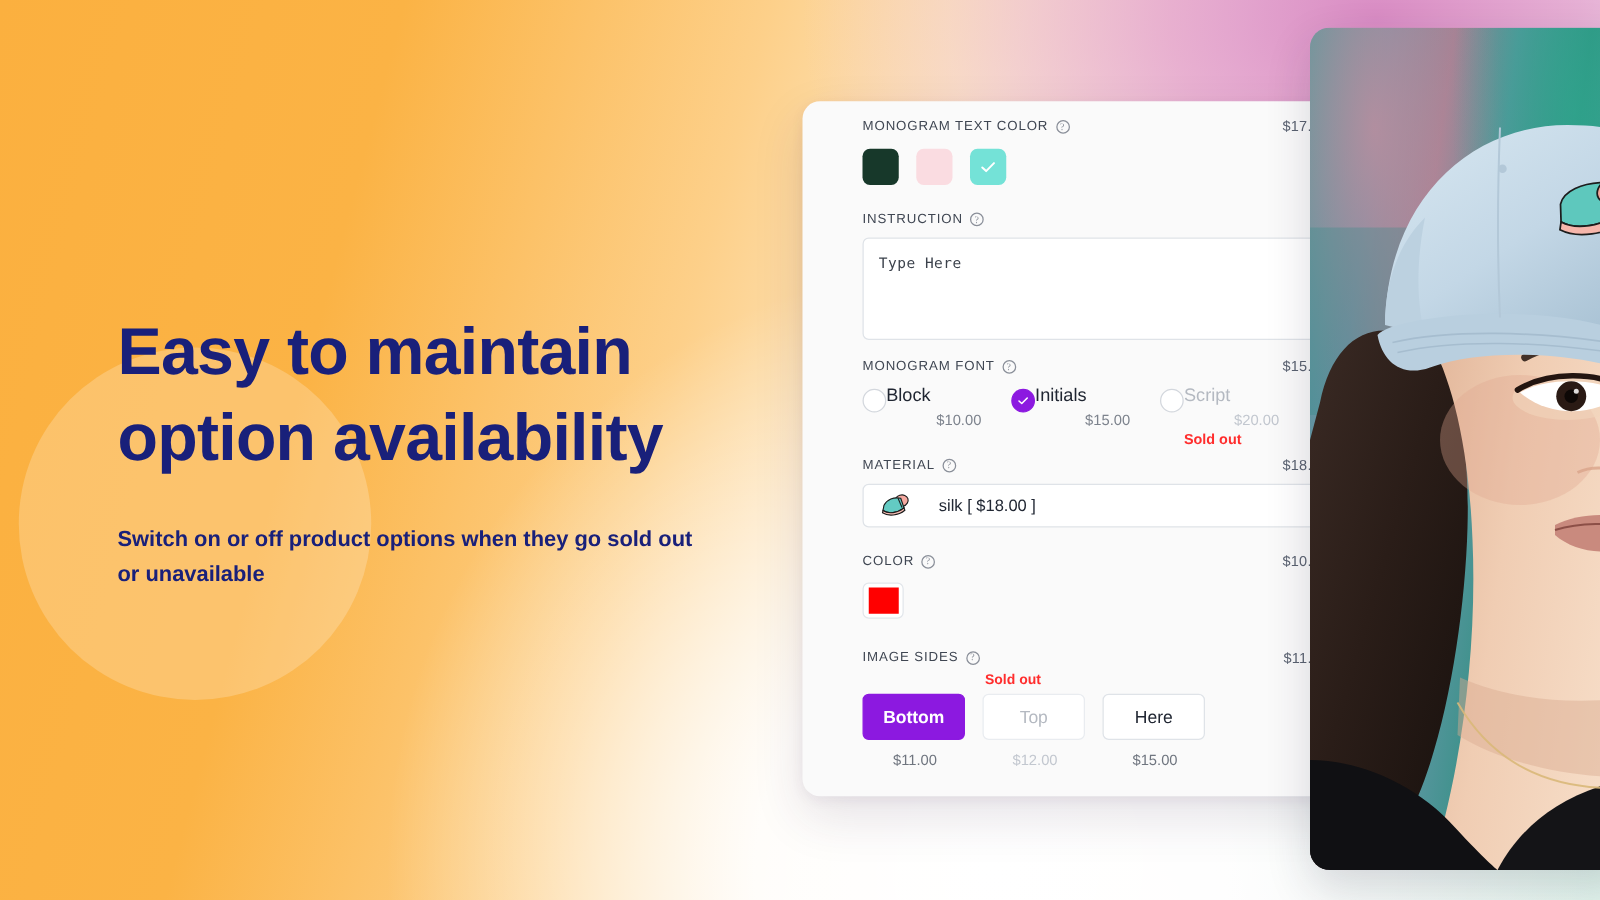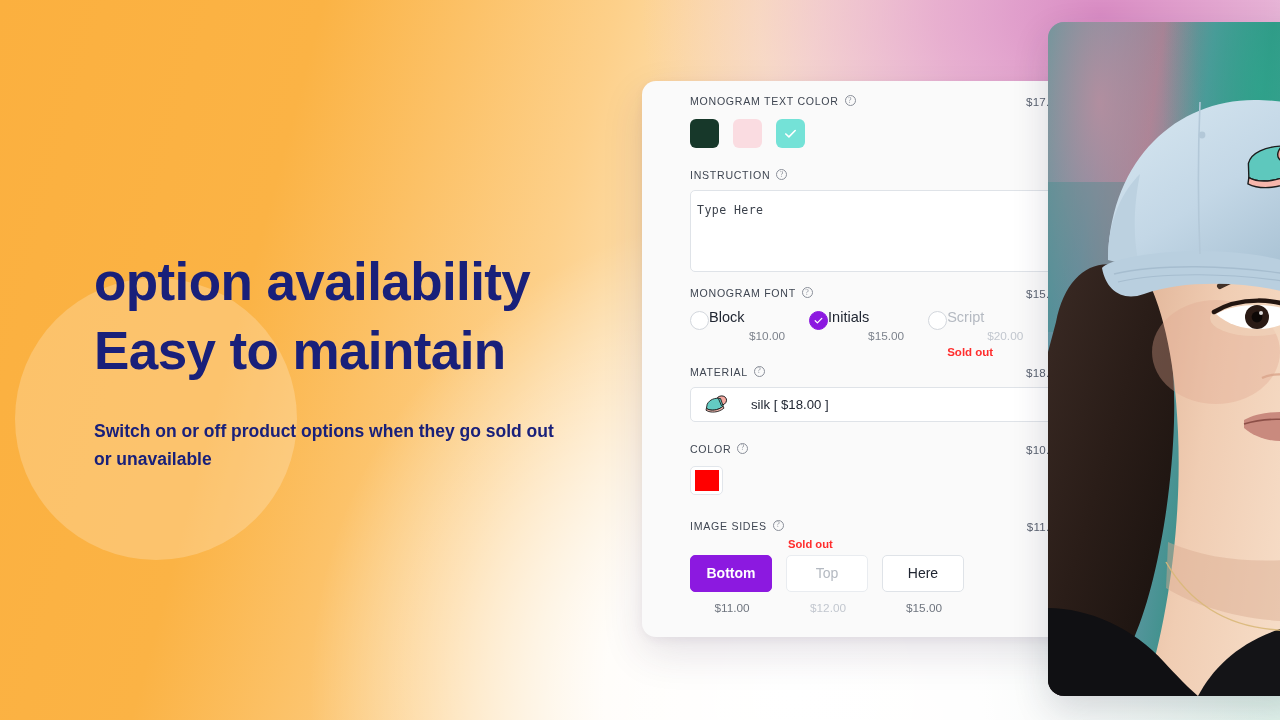--- a/index.html
+++ b/index.html
@@ -44,21 +44,21 @@
     position:absolute; left:642px; top:81px;
     width:452px; height:556px;
     background:#fafafa;
     border-radius:14px;
     box-shadow: 0 16px 40px rgba(60,40,80,0.13), 0 3px 10px rgba(60,40,80,0.06);
     padding:14px 0 0 48px;
     overflow:hidden;
   }
   .group { margin-bottom:0; }
   .glabel {
-    display:flex; align-items:flex-start; gap:6px;
+    display:flex; align-items:flex-end; gap:6px;
     font-size:10.6px; letter-spacing:0.72px;
     color:#3f4652; font-weight:400; text-transform:uppercase;
   }
   .price-right {
     font-size:11.6px; color:#5a6270; letter-spacing:0.2px;
     position:absolute; right:0; white-space:nowrap;
   }
   .row-head { position:relative; }
 
   .qmark {
@@ -75,21 +75,21 @@
     width:29px; height:29px; border-radius:6px;
     display:flex; align-items:center; justify-content:center;
   }
   .swatch.sel { box-shadow: inset 0 0 0 0 transparent; }
   .tick { width:15px; height:15px; }
 
   
   .ta {
     margin-top:9px; width:404px; height:82px;
     background:#fff; border:1px solid #dfe3e8; border-radius:5px;
-    padding:12px 6px;
+    padding:12px 12px;
     font-family:"DejaVu Sans Mono", monospace;
     font-size:11.6px; color:#3c424c; letter-spacing:0.4px;
   }
 
   
   .radios { display:flex; gap:24px; margin-top:10px; }
   .radio-item { display:flex; }
   .radio {
     width:19px; height:19px; border-radius:50%;
     border:1.4px solid #d3d7dd; background:#fff; flex:none;
@@ -149,22 +149,22 @@
 </style>
 </head>
 <body>
 
 <div class="stage">
   <div class="glow-circle"></div>
 </div>
 
 <div class="copy">
   <div class="headline">
+    <div>Easy to maintain</div>
     <div>option availability</div>
-    <div>Easy to maintain</div>
   </div>
   <div class="subcopy">Switch on or off product options when they go sold out or unavailable</div>
 </div>
 
 <div class="card">
 
   <div class="group">
     <div class="row-head">
       <div class="glabel">
         <span>MONOGRAM TEXT COLOR</span>

